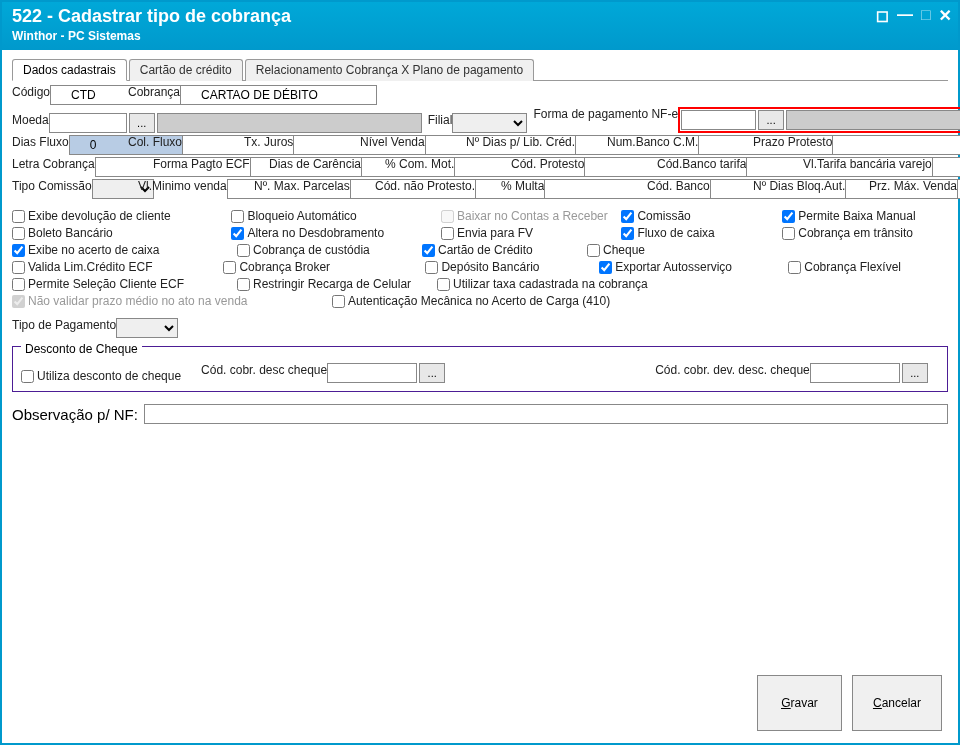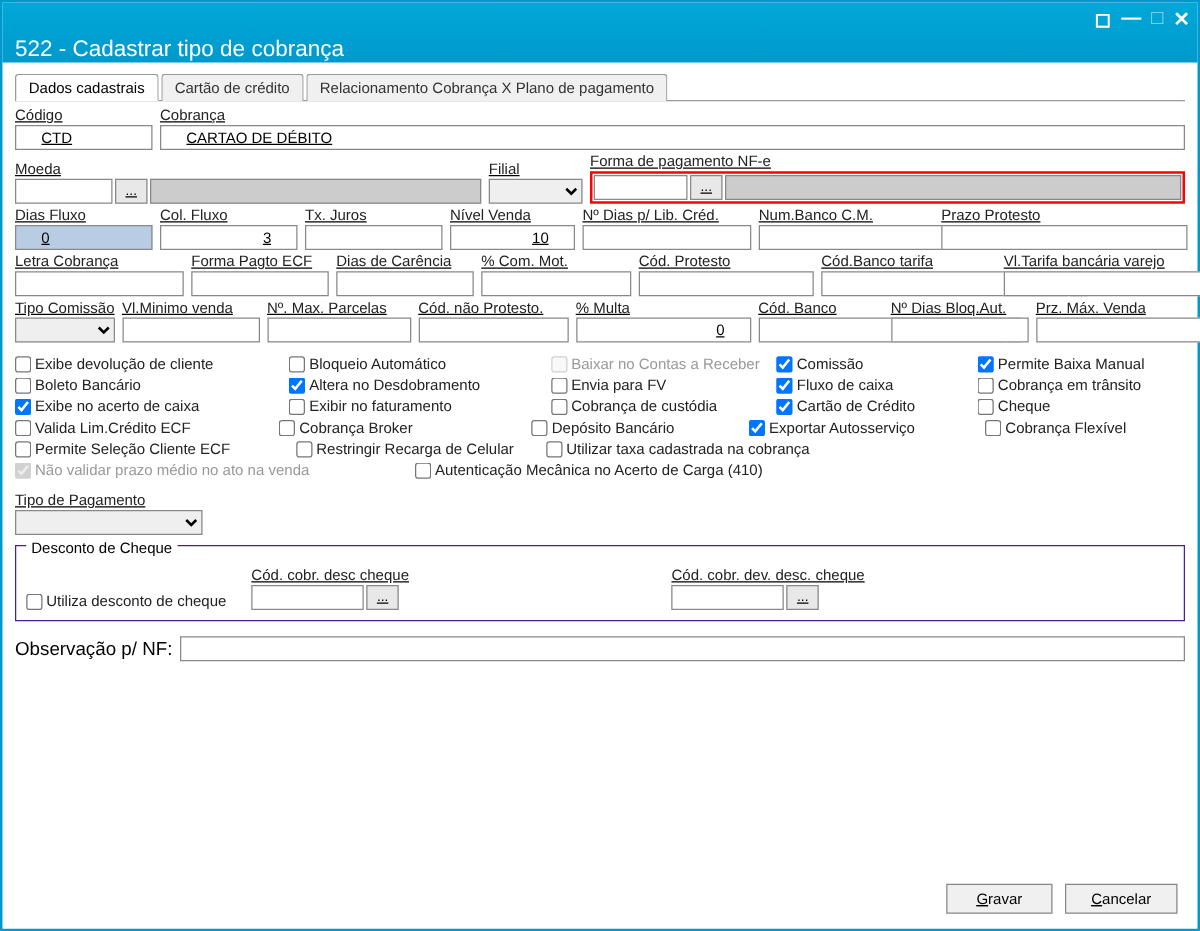--- a/index.html
+++ b/index.html
@@ -1,47 +1,47 @@
 <!DOCTYPE html>
 <html><head>
 <meta charset="utf-8">
 <style>
 * { box-sizing: border-box; font-family: Tahoma, Arial, sans-serif; }
 body { margin: 0; padding: 0; background: #fff; }
 .window { width: 960px; height: 745px; border: 2px solid #0099cc; background: #fff; position: relative; }
 .titlebar { background: linear-gradient(to bottom, #00a8d8 0%, #0099cc 100%); color: #fff; padding: 4px 10px 6px 10px; height: 48px; position: relative; }
-.titlebar .title { font-size: 18px; font-weight: normal; margin-top: 23px; }
+.titlebar .title { font-size: 18px; font-weight: bold; }
 .titlebar .subtitle { font-size: 12px; font-weight: bold; margin-top: 2px; }
 .titlebar .controls { position: absolute; right: 6px; top: 4px; display: flex; gap: 8px; }
 .titlebar .controls span { color: #fff; font-size: 16px; cursor: pointer; font-weight: bold; }
 .content { padding: 8px 10px; }
 .tabs { display: flex; border-bottom: 1px solid #999; margin-bottom: 4px; }
 .tab { padding: 3px 10px; font-size: 12px; border: 1px solid #999; border-bottom: none; margin-right: 2px; background: #f0f0f0; cursor: pointer; border-radius: 3px 3px 0 0; position: relative; top: 1px; color: #333; }
 .tab.active { background: #fff; border-bottom: 1px solid #fff; font-weight: normal; color: #000; }
 .form-row { display: flex; gap: 6px; margin-bottom: 2px; align-items: flex-end; flex-wrap: nowrap; }
-.field { display: flex; flex-direction: column; text-decoration: underline; }
+.field { display: flex; flex-direction: row; }
 .field label { font-size: 12px; color: #222; margin-bottom: 1px; white-space: nowrap; }
 .field input, .field select { font-size: 12px; padding: 2px 20px; border: 1px solid #888; height: 20px; }
 .field input.selected { background: #b8cce4; }
 .btn-lookup { width: 26px; height: 20px; border: 1px solid #888; background: #e8e8e8; font-size: 11px; cursor: pointer; padding: 0; }
 .btn-icon { width: 26px; height: 20px; border: 1px solid #888; background: #e8e8e8; cursor: pointer; padding: 0; font-size: 10px; display: inline-flex; align-items: center; justify-content: center; }
 .input-group { display: flex; gap: 2px; align-items: center; }
 .disabled-input { background: #ccc !important; }
 .red-border { border: 2px solid red !important; }
 .checkboxes { margin-top: 10px; }
 .check-row { display: flex; gap: 0; margin-bottom: 3px; font-size: 12px; }
 .check-item { display: flex; align-items: center; gap: 3px; }
 .check-item input[type=checkbox] { width: 13px; height: 13px; margin: 0; }
 .check-item label { font-size: 12px; color: #222; white-space: nowrap; }
 .check-item.disabled label { color: #999; }
 .fieldset { border: 1px solid #4c1d95; padding: 8px; margin-top: 8px; }
 .fieldset-title { font-size: 12px; background: #fff; position: relative; top: -16px; display: inline-block; padding: 0 4px; }
 .fieldset-body { margin-top: -10px; display: flex; gap: 20px; align-items: flex-end; }
 .buttons { position: absolute; bottom: 12px; right: 16px; display: flex; gap: 10px; }
-.buttons button { font-size: 12px; padding: 4px 20px; border: 1px solid #888; background: #f0f0f0; cursor: pointer; min-width: 85px; text-decoration: underline; text-decoration-color: transparent; }
+.buttons button { font-size: 12px; padding: 20px 20px; border: 1px solid #888; background: #f0f0f0; cursor: pointer; min-width: 85px; text-decoration: underline; text-decoration-color: transparent; }
 .buttons button::first-letter { text-decoration: underline; }
 .obs-row { display: flex; align-items: center; gap: 6px; margin-top: 12px; }
 .obs-row label { font-size: 15px; }
 .obs-row input { flex: 1; font-size: 12px; padding: 2px 3px; border: 1px solid #888; height: 20px; }
 </style>
 </head>
 <body>
 
 <div class="window">
   <div class="titlebar">
@@ -245,24 +245,20 @@
           <div class="check-item" style="width: 170px;">
             <input type="checkbox" style="">
             <label>Cobrança em trânsito</label>
           </div>
         </div>
       <div class="check-row" id="crow3">
           <div class="check-item" style="width: 225px;">
             <input type="checkbox" checked="" style="">
             <label>Exibe no acerto de caixa</label>
           </div>
-          <div class="check-item" style="width: 215px;">
-            <input type="checkbox" style="">
-            <label>Exibir no faturamento</label>
-          </div>
           <div class="check-item" style="width: 185px;">
             <input type="checkbox" style="">
             <label>Cobrança de custódia</label>
           </div>
           <div class="check-item" style="width: 165px;">
             <input type="checkbox" checked="" style="">
             <label>Cartão de Crédito</label>
           </div>
           <div class="check-item" style="width: 170px;">
             <input type="checkbox" style="">

